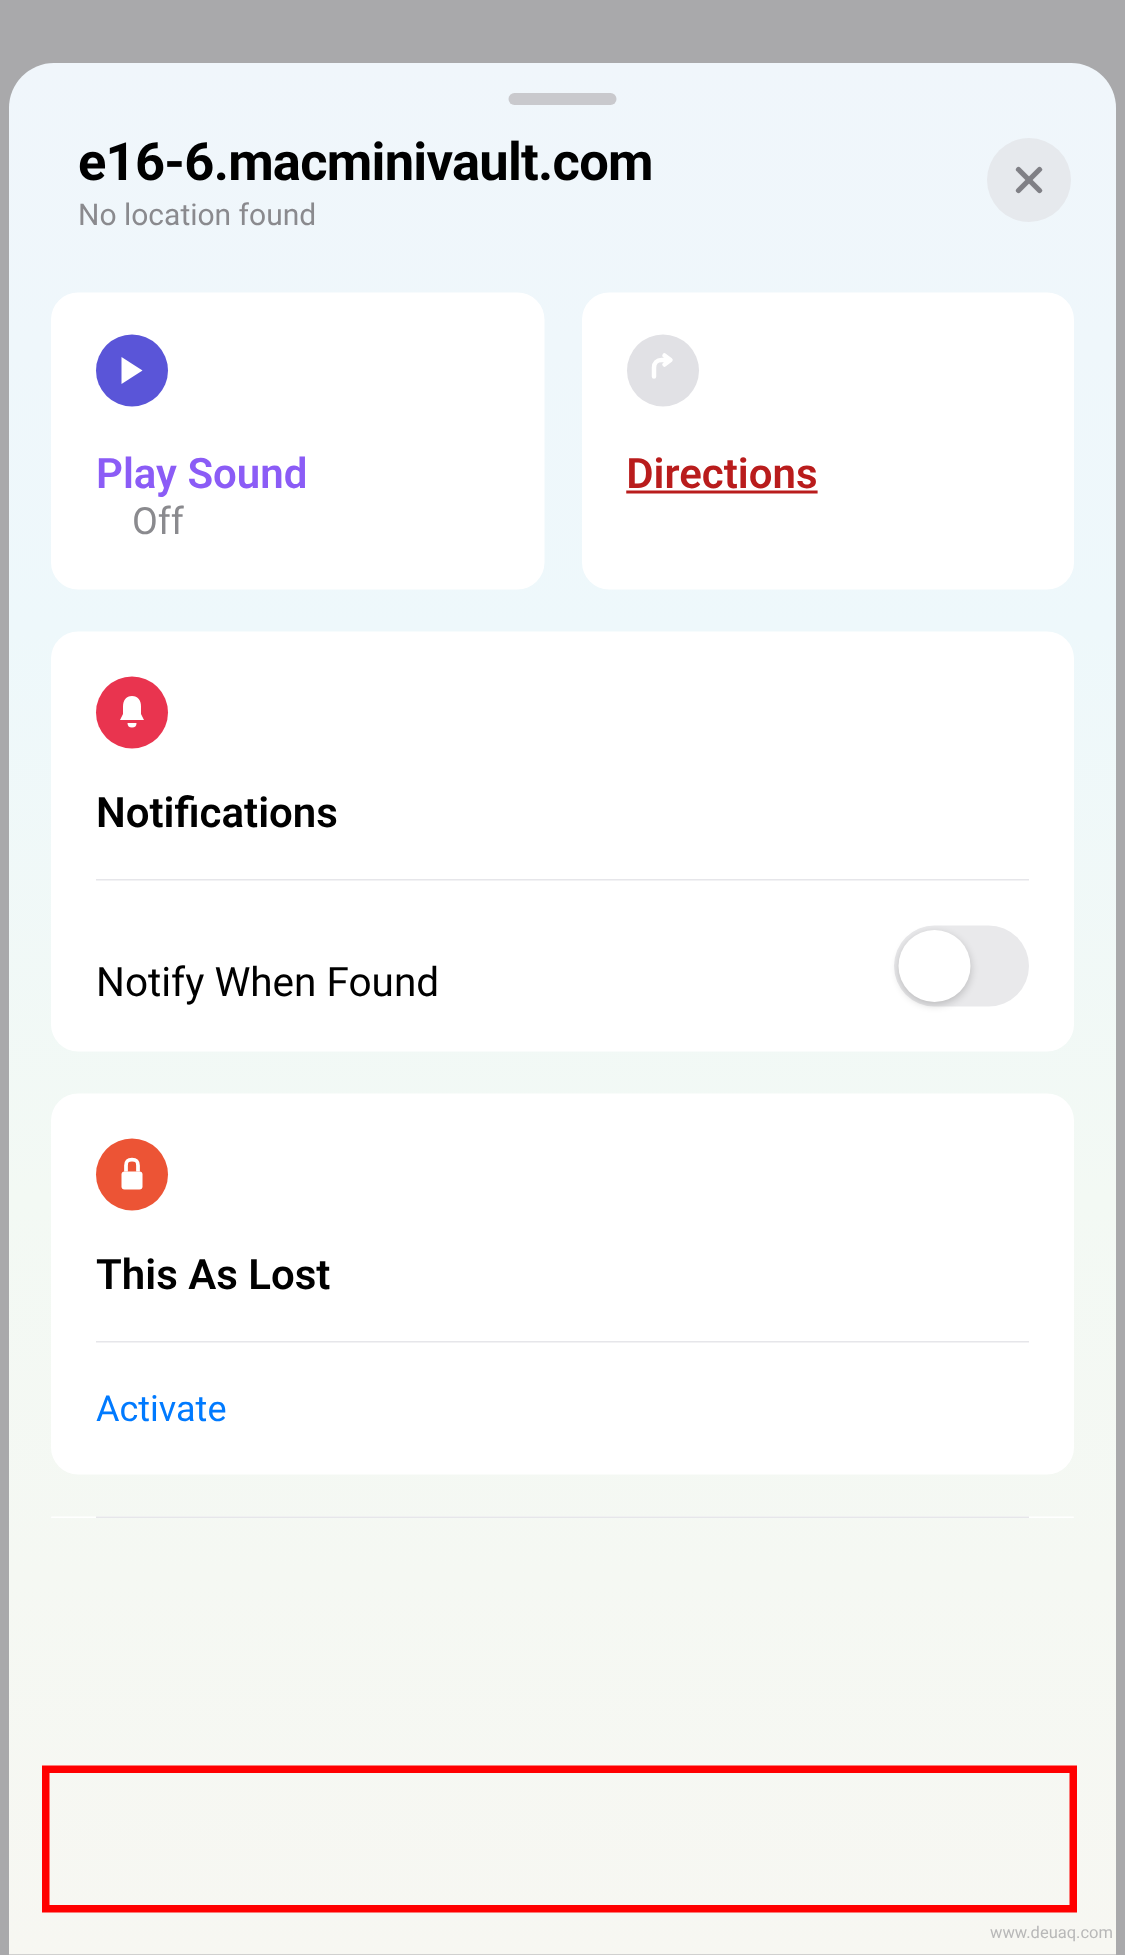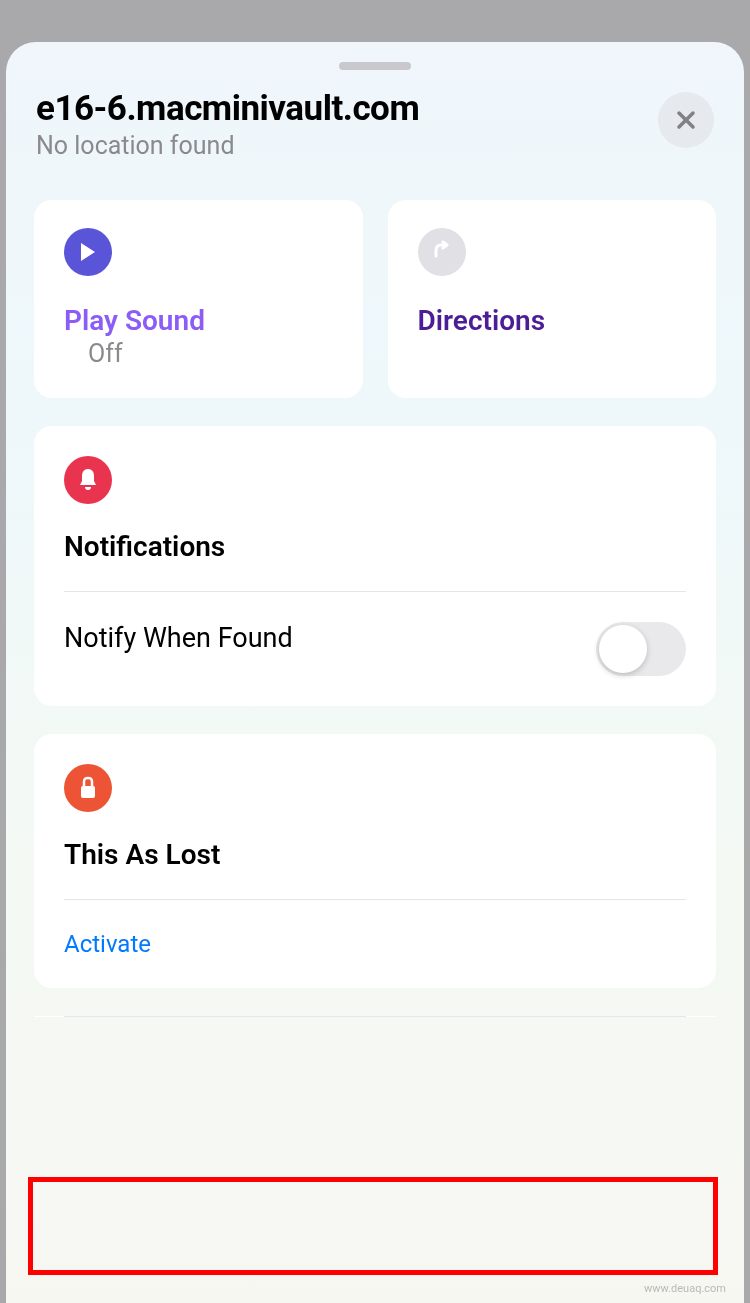--- a/index.html
+++ b/index.html
@@ -34,30 +34,31 @@
     }
     .header {
       display: flex;
       align-items: flex-start;
       justify-content: space-between;
       padding: 0 30px;
       margin-bottom: 40px;
     }
     .header-text {
       flex: 1;
+      margin-left: 16px;
     }
     .title {
       font-size: 35px;
       font-weight: 700;
       color: #000;
       letter-spacing: -0.5px;
       margin-bottom: 2px;
     }
     .subtitle {
-      font-size: 25px;
+      font-size: 20px;
       color: #8a8a8e;
       font-weight: 400;
     }
     .close-btn {
       width: 56px;
       height: 56px;
       border-radius: 50%;
       background: #e6e9ed;
       display: flex;
       align-items: center;
@@ -100,21 +101,22 @@
     .action-icon.directions {
       background: #e1e1e5;
     }
     .action-title {
       font-size: 28px;
       font-weight: 600;
       color: #8b5cf6;
       margin-bottom: 2px;
     }
     .action-title.disabled {
-      color: #4c1d95;
+      color: #b91c1c;
+      text-decoration: underline;
     }
     .action-sub {
       font-size: 25px;
       color: #8a8a8e;
       margin-left: 24px;
     }
     .section {
       background: #fff;
       border-radius: 18px;
       margin: 0 28px 28px 28px;
@@ -143,21 +145,21 @@
       font-size: 28px;
       font-weight: 600;
       color: #000;
     }
     .divider {
       height: 1px;
       background: #e6e6ea;
     }
     .row {
       display: flex;
-      align-items: flex-start;
+      align-items: flex-end;
       justify-content: space-between;
       padding: 30px 0;
     }
     .row-label {
       font-size: 27px;
       color: #000;
     }
     .row-link {
       font-size: 24px;
       color: #007aff;
@@ -185,21 +187,21 @@
       box-shadow: 0 2px 6px rgba(0,0,0,0.2);
     }
     .red-highlight {
       position: absolute;
       border: 5px solid #ff0000;
       pointer-events: none;
     }
     .watermark {
       position: absolute;
       bottom: 8px;
-      right: 24px;
+      right: 8px;
       font-size: 11px;
       color: #b8b8b8;
       z-index: 10;
     }
   </style>
 </head>
 <body>
 
 <div class="sheet">
   <div class="grabber"></div>

